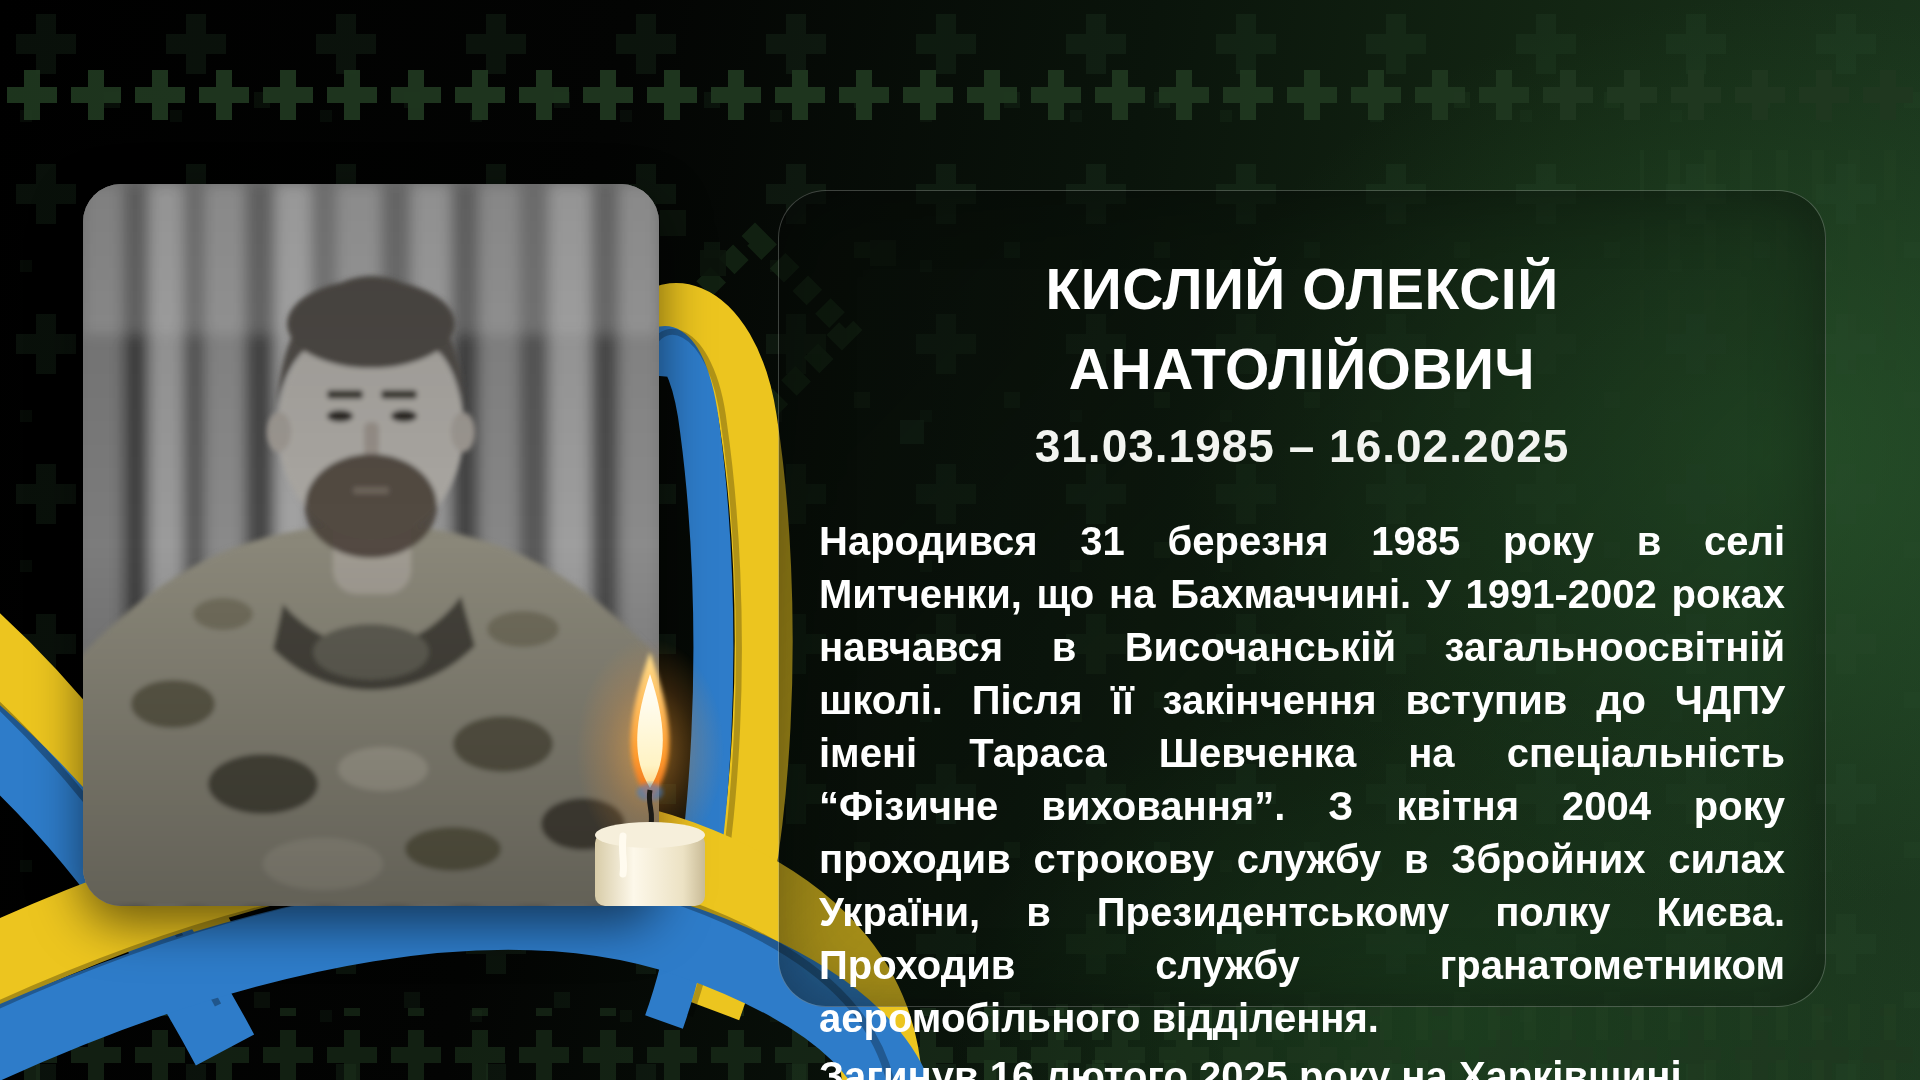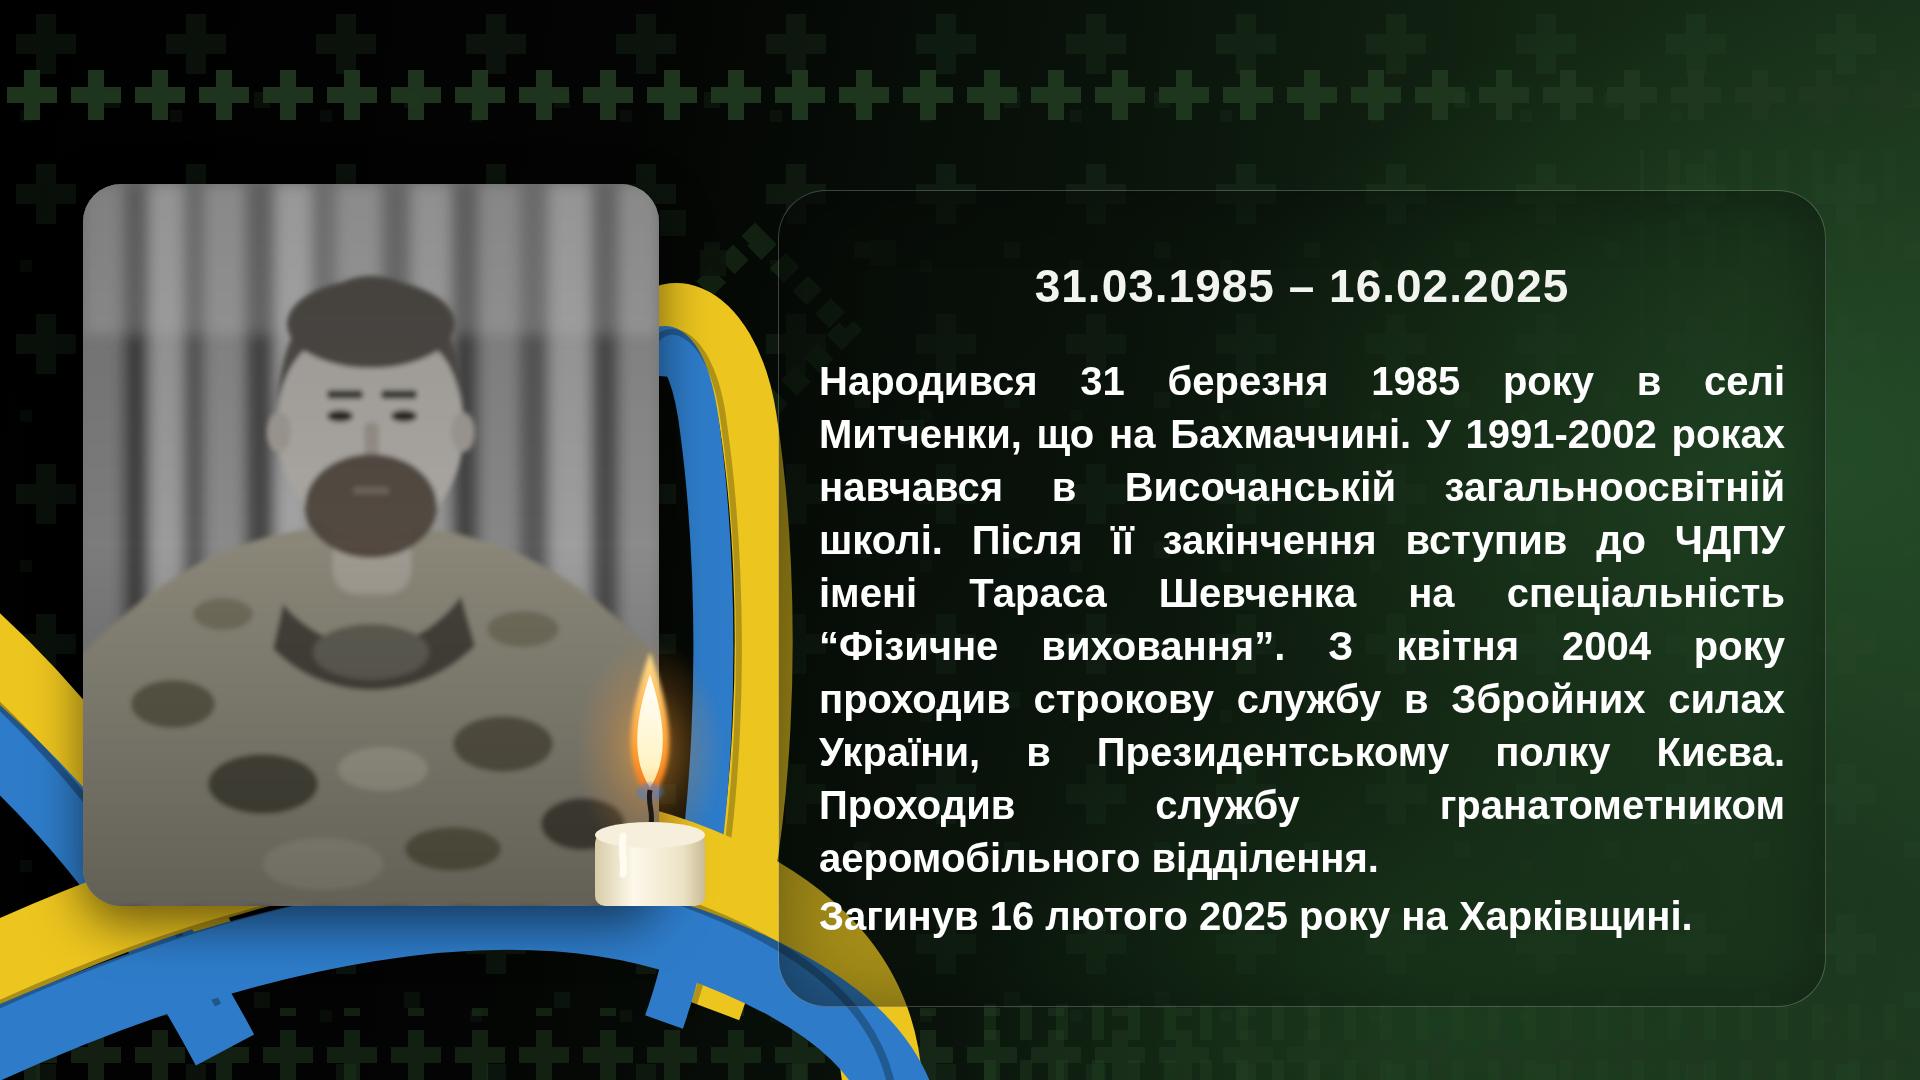--- a/index.html
+++ b/index.html
@@ -198,18 +198,19 @@
     <path d="M75 12 C97 76 104 122 75 162 C46 122 53 76 75 12 Z" fill="url(#flameOut)" filter="url(#fblur)"></path>
     <path d="M75 34 C90 80 94 118 75 148 C56 118 60 80 75 34 Z" fill="url(#flameIn)"></path>
     <ellipse cx="75" cy="152" rx="13" ry="9" fill="#3f7fd0" opacity="0.55" filter="url(#fblur)"></ellipse>
     <path d="M75 150 C72 166 80 172 75 190" stroke="#1c1a16" stroke-width="5" fill="none"></path>
     <rect x="20" y="193" width="110" height="73" rx="10" fill="url(#wax)"></rect>
     <ellipse cx="75" cy="195" rx="55" ry="13" fill="#f6efdb"></ellipse>
     <path d="M48 196 C46 214 50 222 48 234" stroke="#fffbef" stroke-width="7" stroke-linecap="round" fill="none"></path>
   </svg>
 
   <section class="panel">
+    <h1>КИСЛИЙ ОЛЕКСІЙ АНАТОЛІЙОВИЧ</h1>
     <div class="dates">31.03.1985 – 16.02.2025</div>
     <p class="bio">Народився 31 березня 1985 року в селі Митченки, що на Бахмаччині. У 1991-2002 роках навчався в Височанській загальноосвітній школі. Після її закінчення вступив до ЧДПУ імені Тараса Шевченка на спеціальність “Фізичне виховання”. З квітня 2004 року проходив строкову службу в Збройних силах України, в Президентському полку Києва. Проходив службу гранатометником аеромобільного відділення.</p>
     <p class="bio death">Загинув 16 лютого 2025 року на Харківщині.</p>
   </section>
 
 </div>
 
 </body></html>

